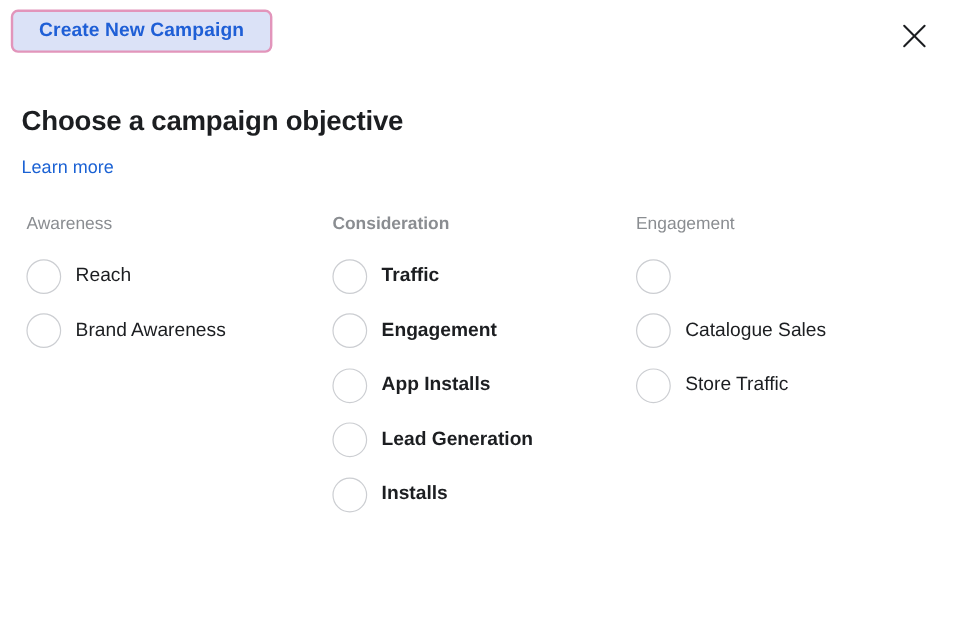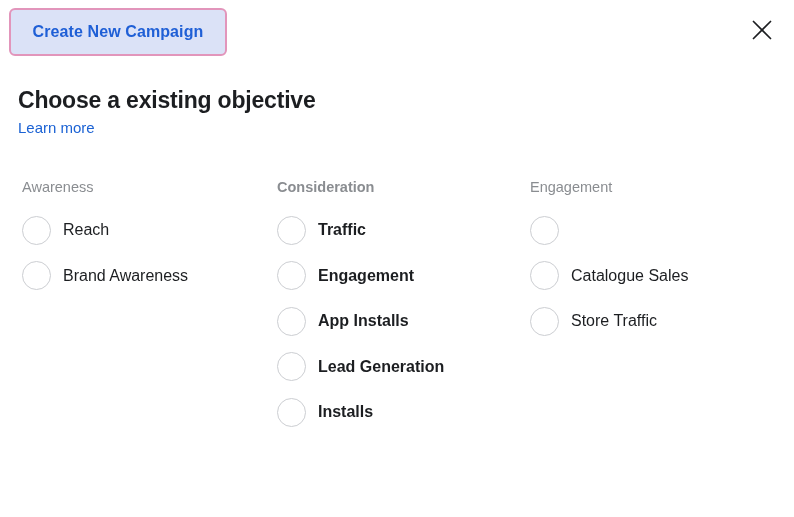--- a/index.html
+++ b/index.html
@@ -20,21 +20,21 @@
   #tab-row {
     position: absolute;
     left: 0;
     top: 0;
     width: 794px;
     height: 60px;
   }
   .tab-btn {
     position: absolute;
     top: 8px;
-    height: 48px;
+    height: 36px;
     box-sizing: border-box;
     border-radius: 6px;
     font-size: 16px;
     display: flex;
     align-items: center;
     justify-content: center;
     cursor: pointer;
     white-space: nowrap;
     user-select: none;
   }
@@ -79,21 +79,21 @@
   #page-title {
     margin: 0;
     font-size: 23px;
     font-weight: bold;
     color: #1c1e21;
     line-height: 28px;
     letter-spacing: -0.2px;
   }
   #learn-more {
     display: inline-block;
-    margin-top: 4px;
+    margin-top: 16px;
     font-size: 15px;
     color: #1b62d4;
     text-decoration: none;
     line-height: 20px;
     cursor: pointer;
   }
 
   
   #columns {
     position: absolute;
@@ -151,21 +151,21 @@
 <div id="close-btn">
   <span>
     <svg width="22" height="22" viewBox="0 0 22 22" aria-hidden="true">
       <line x1="2.5" y1="2.5" x2="19.5" y2="19.5" stroke="#1c1e21" stroke-width="1.7" stroke-linecap="round"></line>
       <line x1="19.5" y1="2.5" x2="2.5" y2="19.5" stroke="#1c1e21" stroke-width="1.7" stroke-linecap="round"></line>
     </svg>
   </span>
 </div>
 
 <div id="heading-block">
-  <h1 id="page-title">Choose a existing objective</h1>
+  <h1 id="page-title">Choose a campaign objective</h1>
   <a id="learn-more" href="#">Learn more</a>
 </div>
 
 <div id="columns">
 
   <div class="column col-0">
     <div class="col-header">Awareness</div>
     <div class="option-row">
       <span class="radio"></span>
       <span class="option-label">Reach</span>

